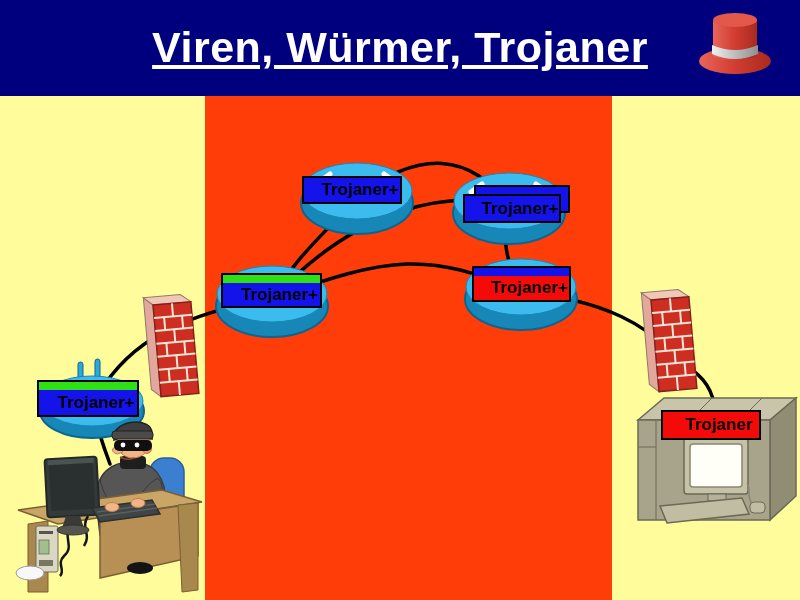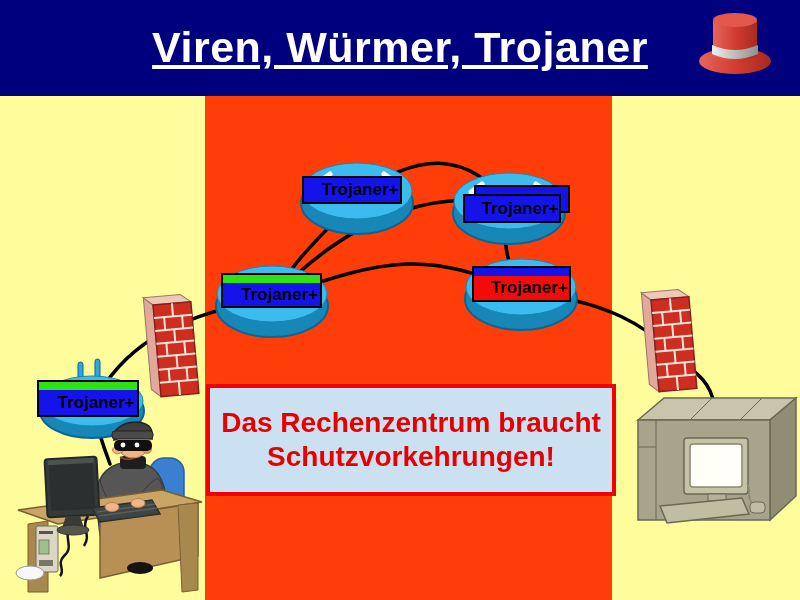--- a/index.html
+++ b/index.html
@@ -207,19 +207,18 @@
   <div class="nodelabel bg-red" style="left:472px;top:266px;width:99px;height:36px;">
     <div class="strip strip-blue"></div>
     <div class="lbltext">Trojaner+</div>
   </div>
 
   <div class="nodelabel bg-blue" style="left:37px;top:380px;width:102px;height:37px;">
     <div class="strip strip-green"></div>
     <div class="lbltext">Trojaner+</div>
   </div>
 
-
-  <div class="msgbox">
-    <div class="msgtext">Das Rechenzentrum braucht
-Schutzvorkehrungen!</div>
-  </div>
+  <div class="nodelabel bg-red" style="left:661px;top:410px;width:100px;height:30px;">
+    <div class="lbltext">Trojaner</div>
+  </div>
+
 
 </div>
 
 </body></html>

